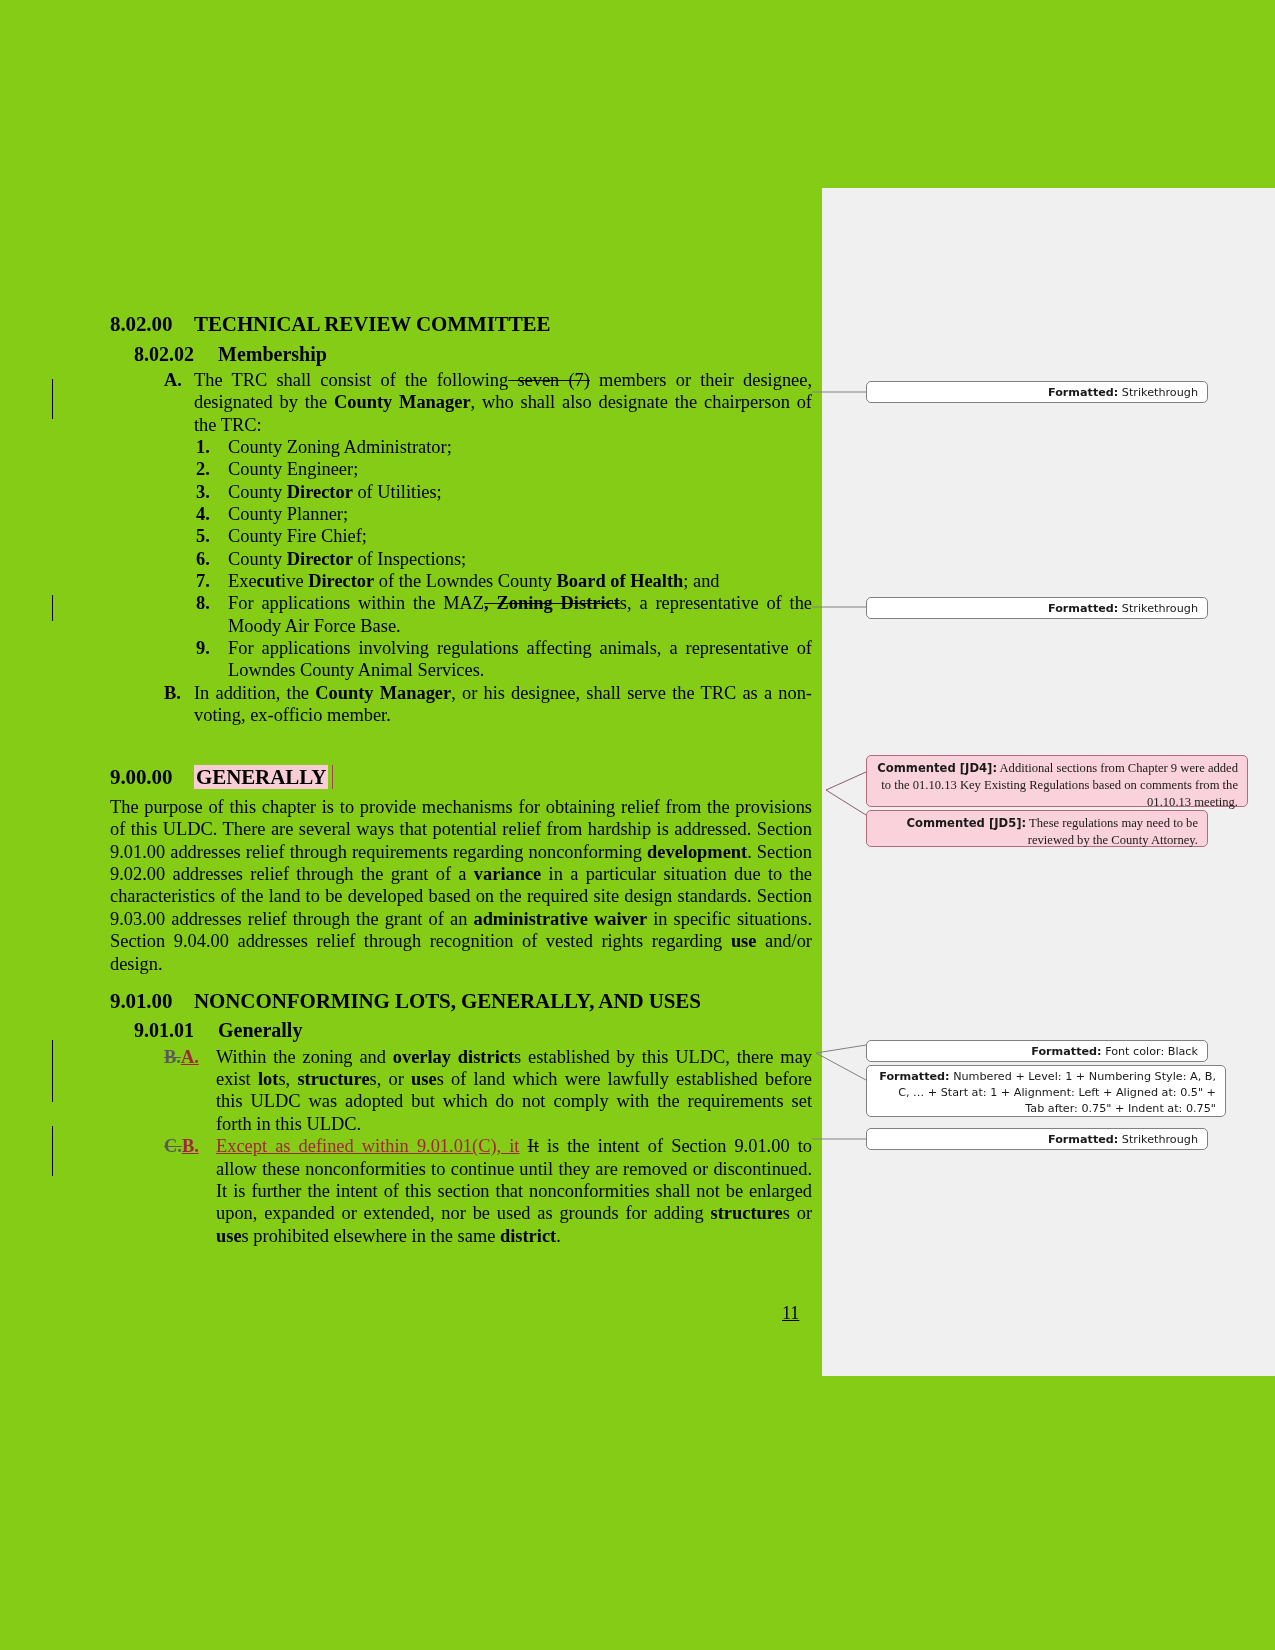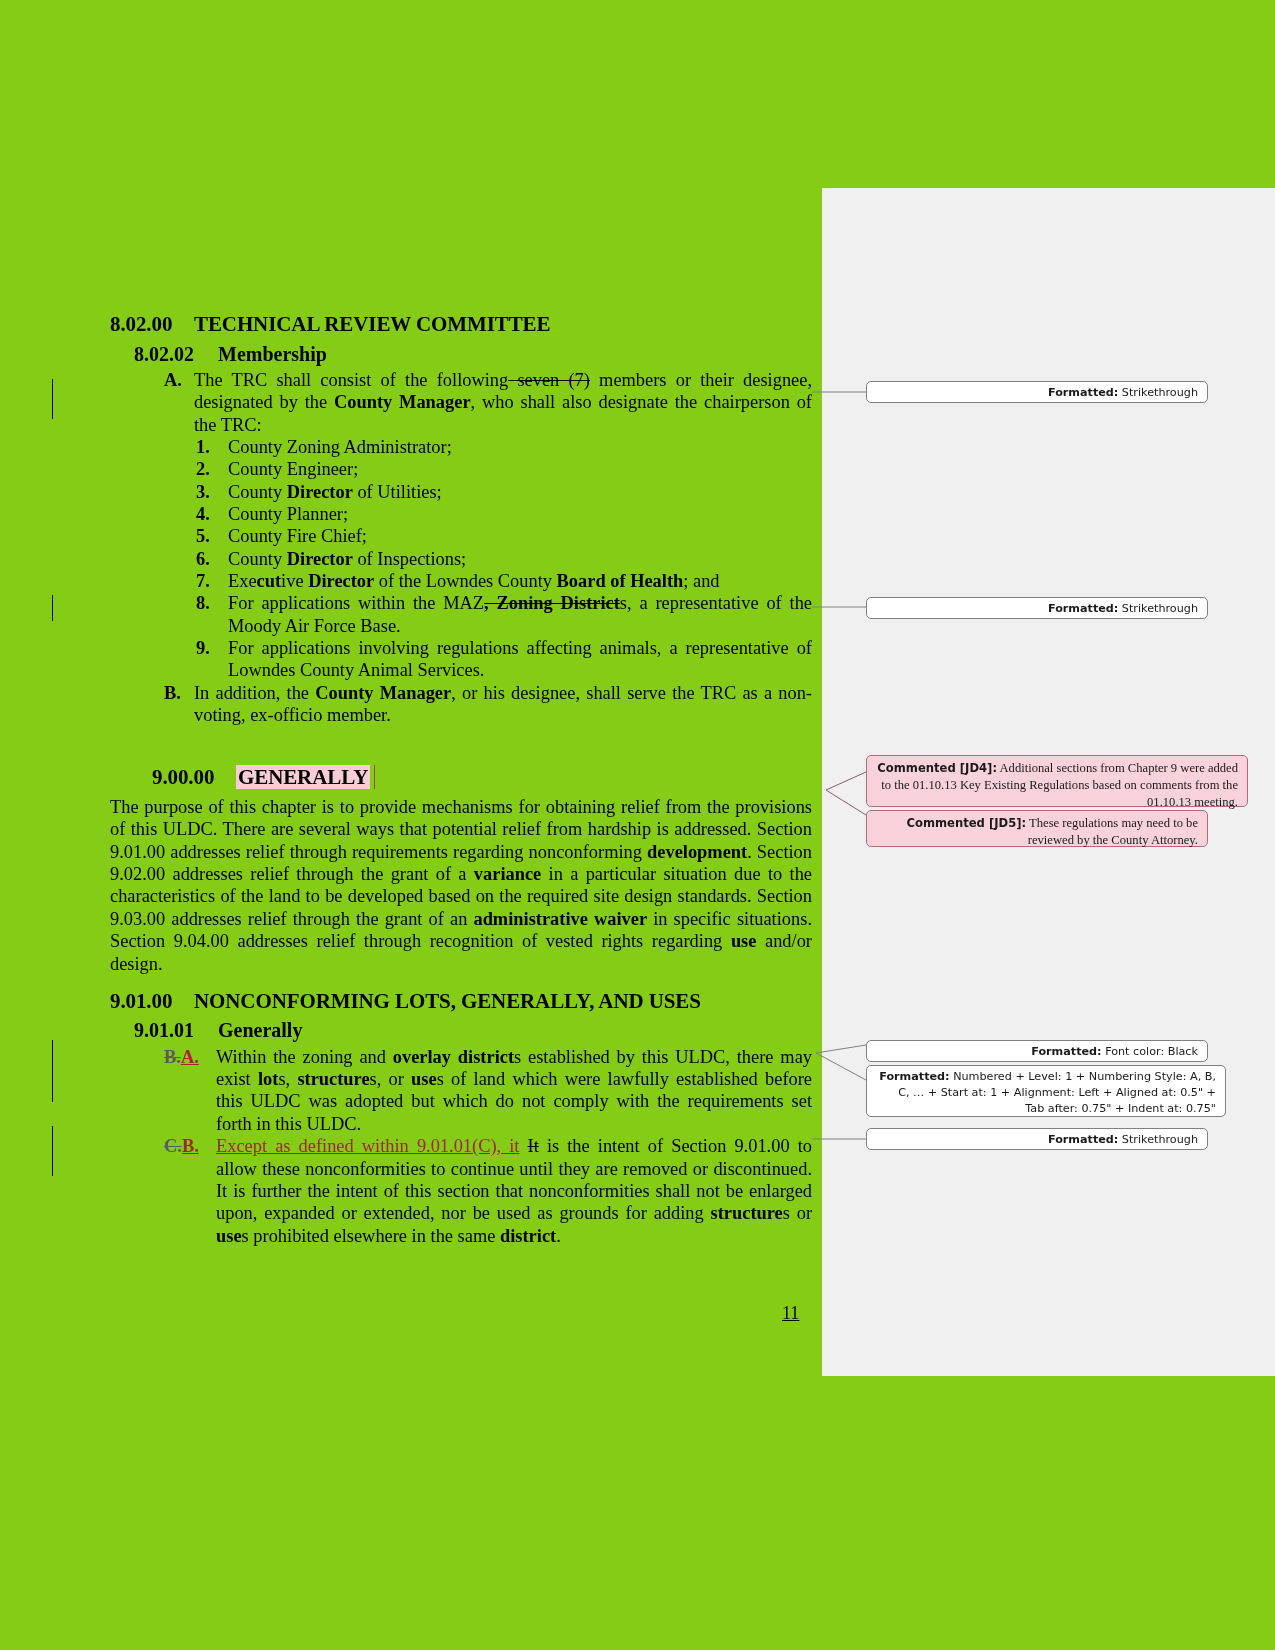--- a/index.html
+++ b/index.html
@@ -233,21 +233,21 @@
     <div class="lvl2">
       <span class="mk">9.</span>
       <span>For applications involving regulations affecting animals, a representative of Lowndes County Animal Services.</span>
     </div>
 
     <div class="lvl1">
       <span class="mk">B.</span>
       <span><span>In addition, the </span><span class="b">County Manager</span><span>, or his designee, shall serve the TRC as a non-voting, ex-officio member.</span></span>
     </div>
 
-    <h1 class="sec" style="margin-top:38px;margin-left:42px;">
+    <h1 class="sec" style="margin-top:38px;">
       <span class="num">9.00.00</span><span class="hl">GENERALLY</span><span style="border-left:1px solid #a3425b; margin-left:4px;">&nbsp;</span>
     </h1>
 
     <p class="bodypara"><span>The purpose of this chapter is to provide mechanisms for obtaining relief from the provisions of this ULDC.  There are several ways that potential relief from hardship is addressed.   Section 9.01.00 addresses relief through requirements regarding nonconforming </span><span class="b">development</span><span>.  Section 9.02.00 addresses relief through the grant of a </span><span class="b">variance</span><span> in a particular situation due to the characteristics of the land to be developed based on the required site design standards.  Section 9.03.00 addresses relief through the grant of an </span><span class="b">administrative waiver</span><span> in specific situations.  Section 9.04.00 addresses relief through recognition of vested rights regarding </span><span class="b">use</span><span> and/or design.</span></p>
 
     <h1 class="sec" style="margin-top:14px;">
       <span class="num">9.01.00</span><span>NONCONFORMING LOTS, GENERALLY, AND USES</span>
     </h1>
 
     <h2 class="sub">

